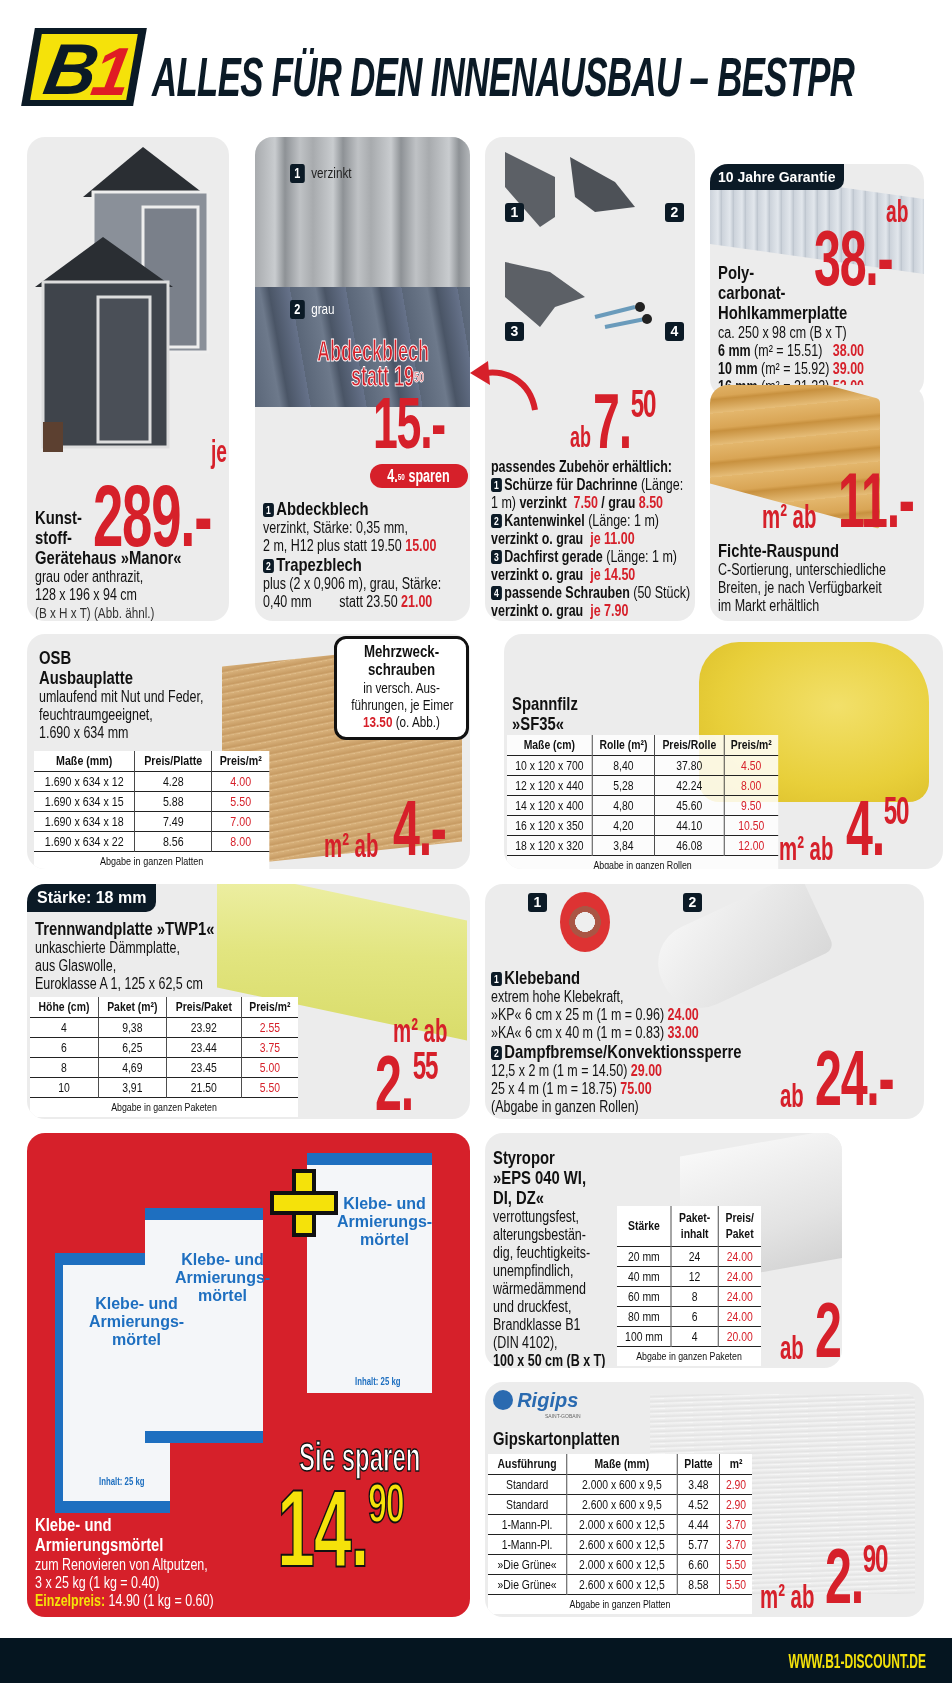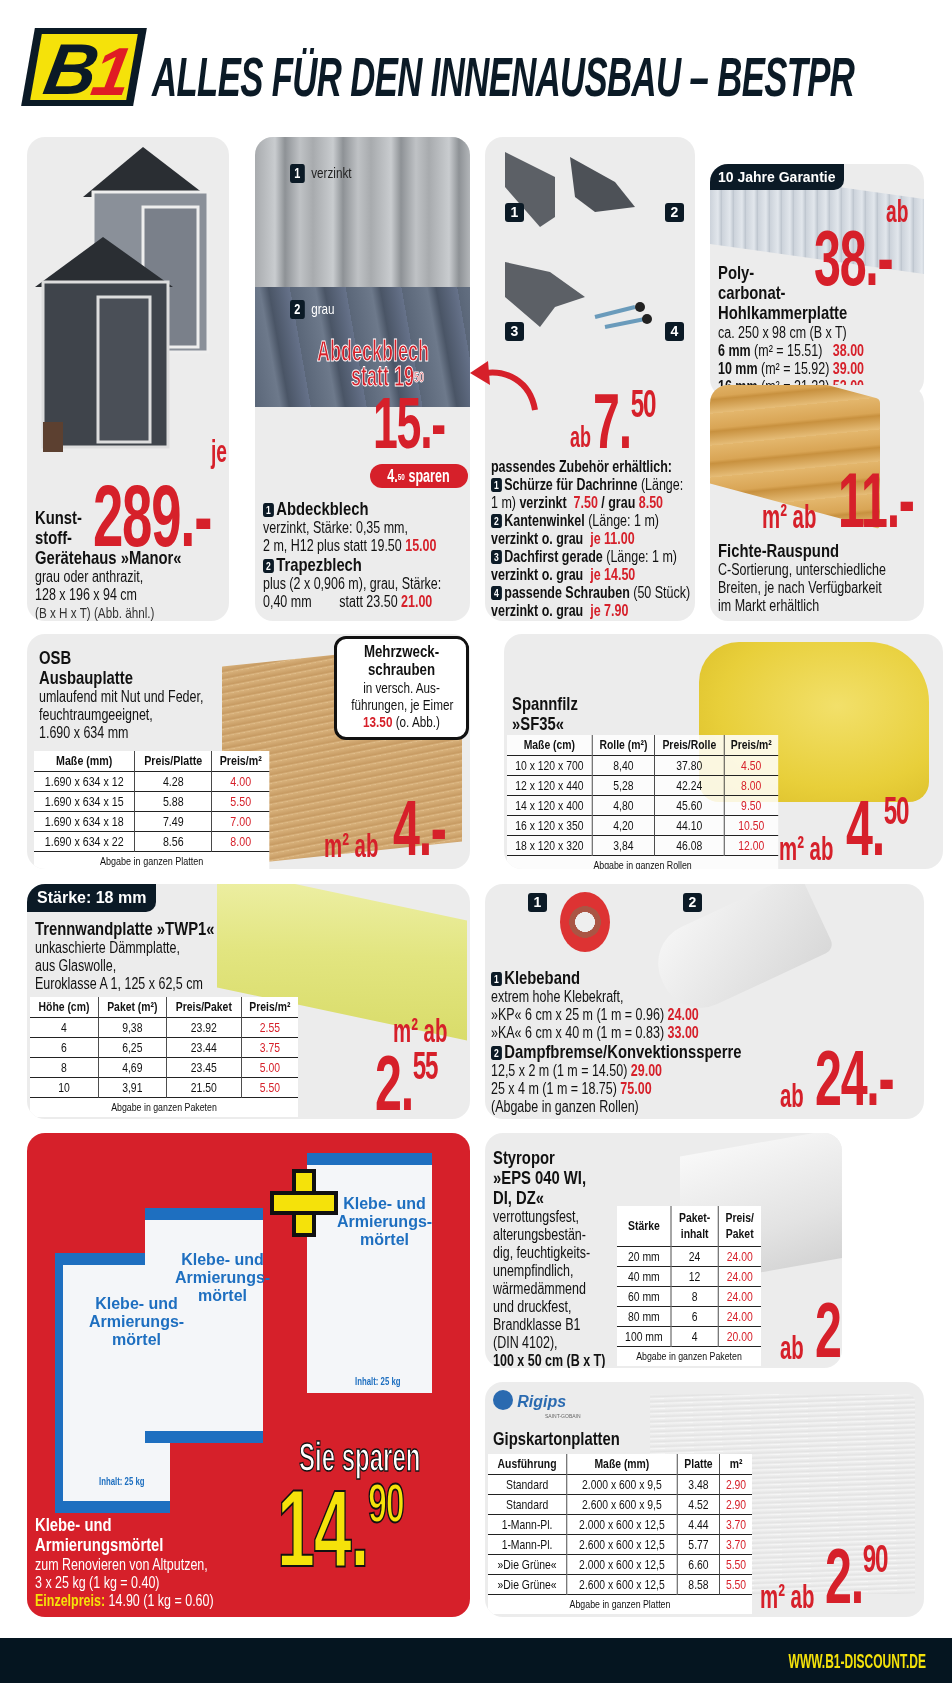--- a/index.html
+++ b/index.html
@@ -409,21 +409,21 @@
   </table>
   <div class="t b red" style="left:368px;top:125px;font-size:34px;line-height:32px;font-weight:900;transform:scaleX(0.6);">Paket</div>
   <div class="t b red" style="left:295px;top:198px;font-size:34px;line-height:32px;font-weight:900;transform:scaleX(0.6);">ab</div>
   <div class="big" style="left:330px;top:158px;font-size:78px;">20.-</div>
 </div>
 
 <div class="card" style="left:485px;top:1382px;width:439px;height:235px;">
   <div class="img" style="left:165px;top:12px;width:265px;height:200px;background:repeating-linear-gradient(178deg,#f1f1f1 0px,#e3e3e3 3px,#f7f7f7 5px);border-top-right-radius:8px;"></div>
   <div class="t" style="left:8px;top:8px;transform:none;">
     <span style="display:inline-block;width:20px;height:20px;border-radius:50%;background:#2a6ab0;vertical-align:-3px;"></span>
-    <span style="font-size:16px;font-weight:700;font-style:italic;color:#2a6ab0;">Rigips</span>
+    <span style="font-size:20px;font-weight:700;font-style:italic;color:#2a6ab0;">Rigips</span>
     <div style="font-size:5px;color:#666;margin-left:52px;margin-top:-4px;">SAINT-GOBAIN</div>
   </div>
   <div class="t title" style="left:8px;top:47px;">Gipskartonplatten</div>
   <table class="pt" style="left:3px;top:72px;transform:scaleX(0.8);width:330px;">
     <thead>
         <tr>
       <th>Ausführung</th>
       <th>Maße (mm)</th>
       <th>Platte</th>
       <th>m²</th>

